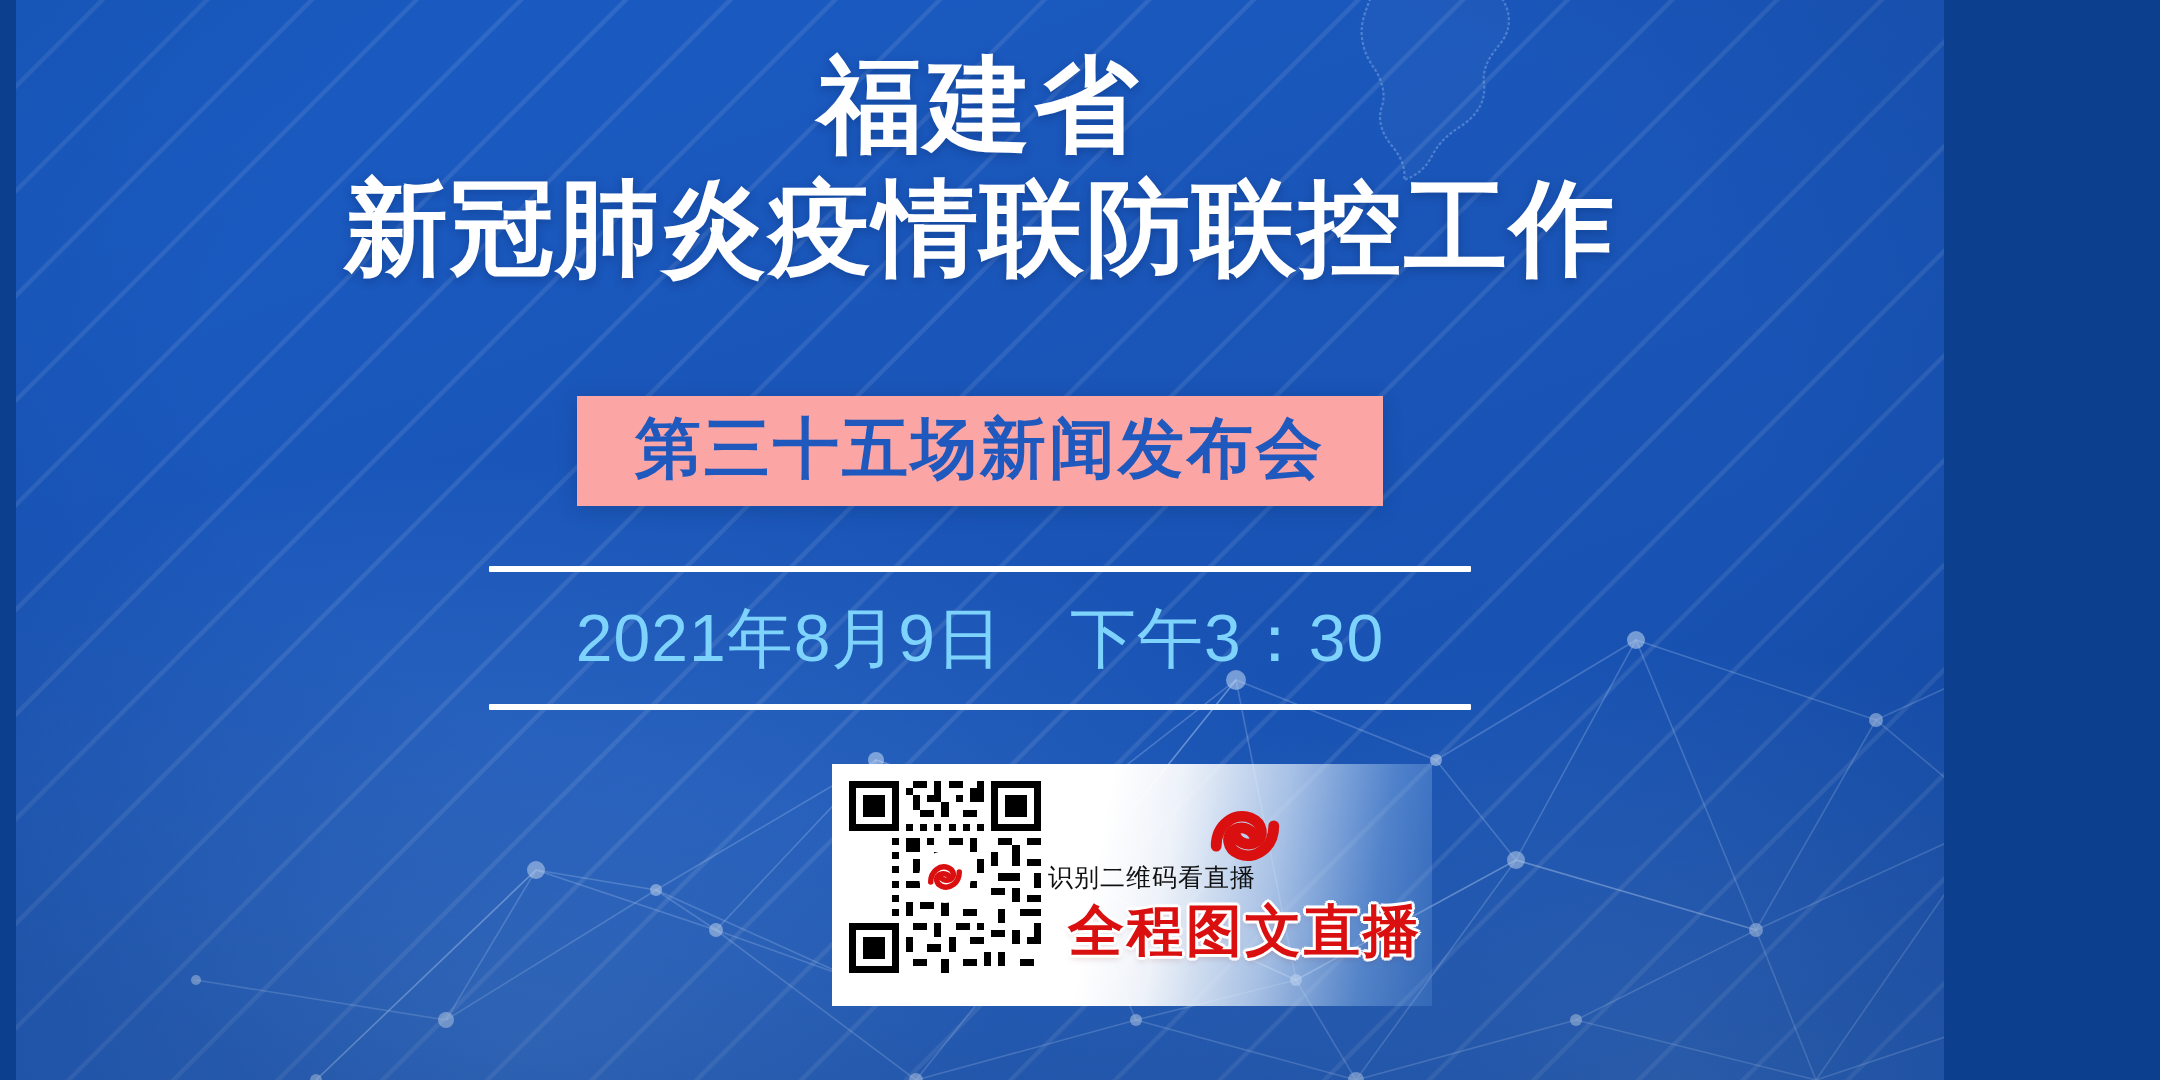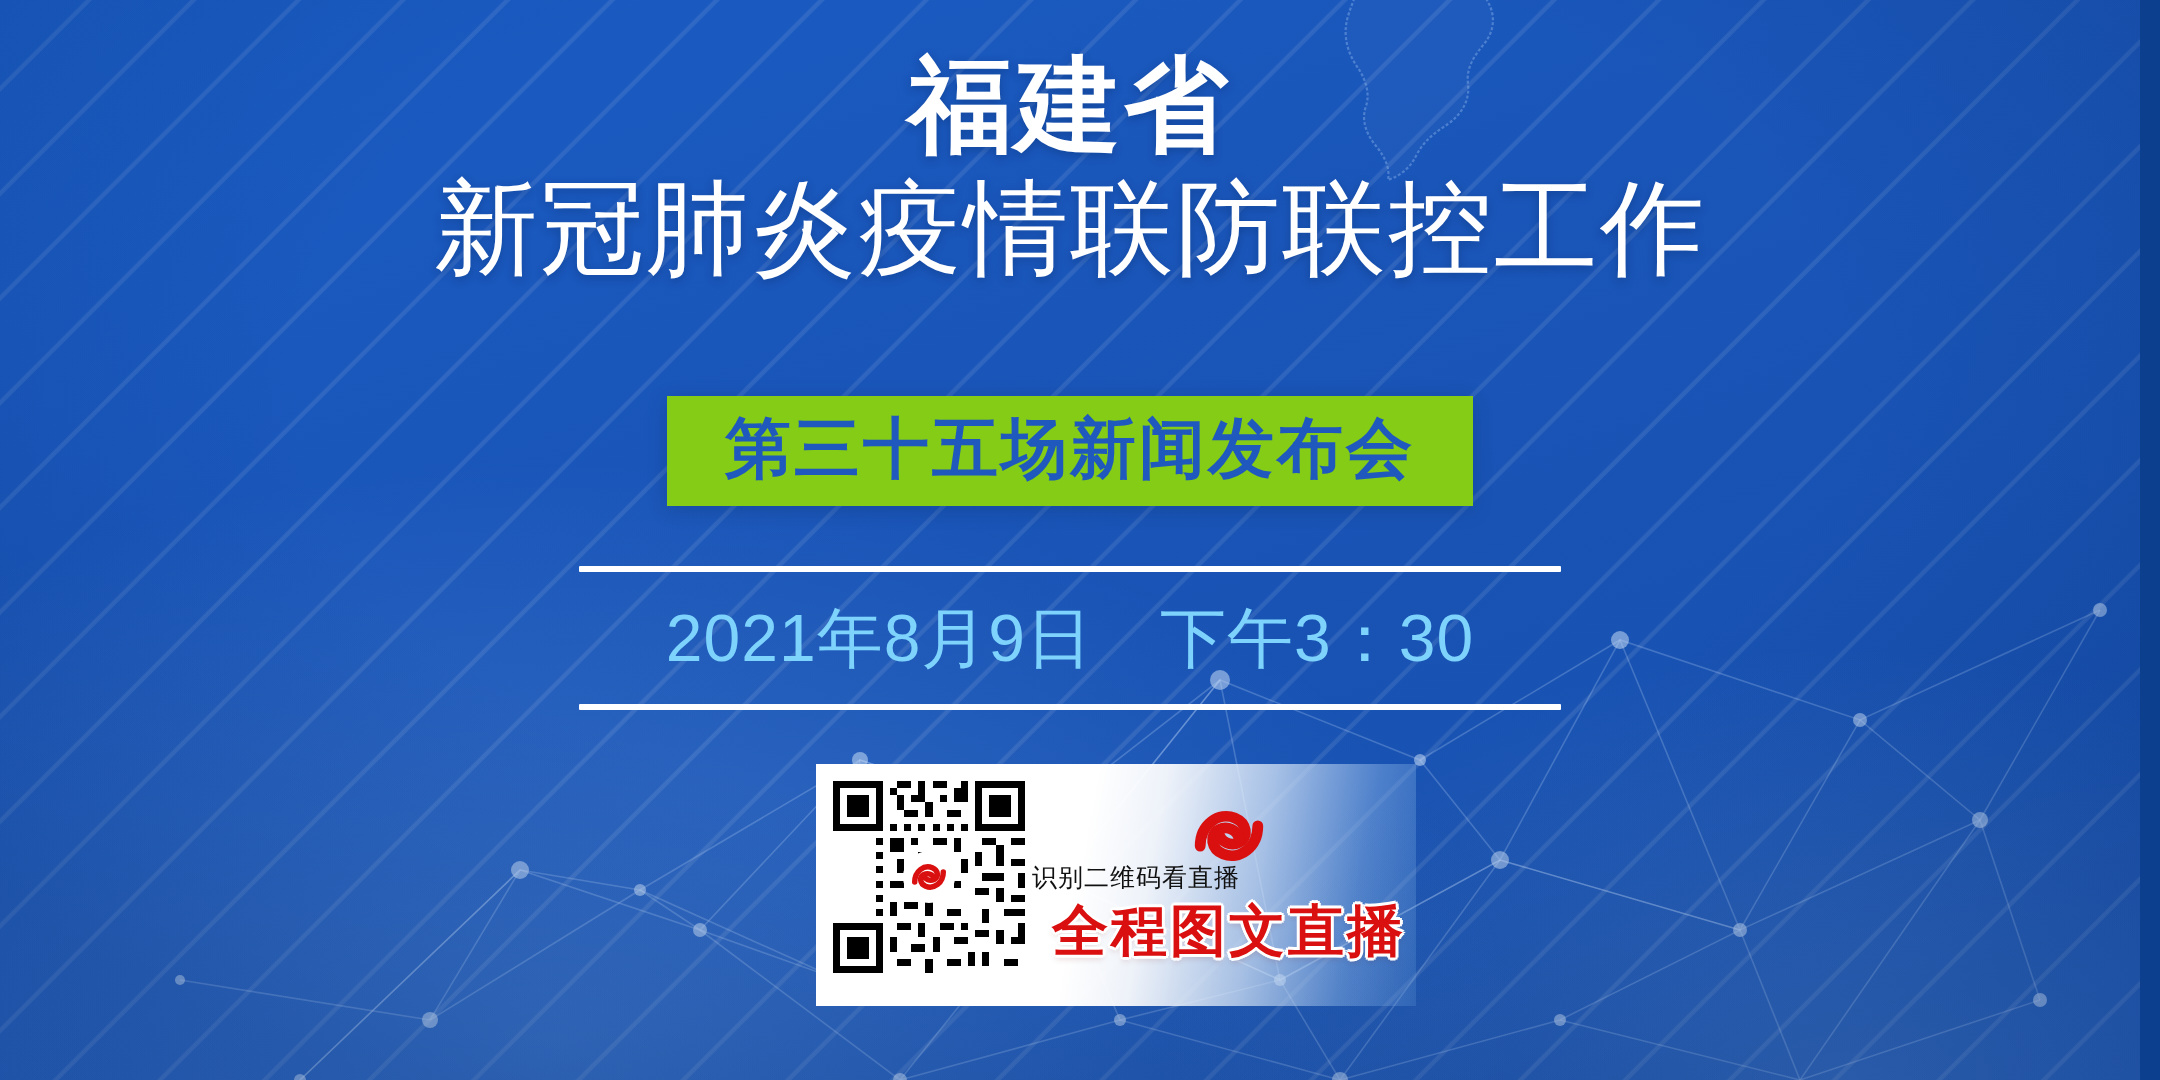--- a/index.html
+++ b/index.html
@@ -3,25 +3,26 @@
 <meta charset="utf-8">
 <title>Fujian Press Conference Poster</title>
 <style>
   html, body {
     margin: 0;
     padding: 0;
     background: #0d3f8f;
   }
   #stage {
     position: relative;
-    width: 2140px;
+    width: 1928px;
     height: 1080px;
     overflow: hidden;
     font-family: "Liberation Sans", "DejaVu Sans", sans-serif;
     background: #1a59bd;
+    margin-left: 16px;
   }
 
   
   .bg-base {
     position: absolute;
     inset: 0;
     background:
       radial-gradient(ellipse 1500px 900px at 26% 96%, rgba(125,175,235,0.30) 0%, rgba(125,175,235,0.12) 38%, rgba(125,175,235,0.0) 64%),
       radial-gradient(ellipse 1100px 700px at 86% 100%, rgba(150,195,240,0.22) 0%, rgba(150,195,240,0.0) 62%),
       linear-gradient(160deg, #1a5cc4 0%, #1a56b9 38%, #1852b2 70%, #174fad 100%);
@@ -78,32 +79,32 @@
   }
   .title-line1 {
     font-size: 104px;
     font-weight: 700;
     letter-spacing: 4px;
     line-height: 1.18;
     text-shadow: 0 3px 10px rgba(4,30,80,0.30);
   }
   .title-line2 {
     font-size: 104px;
-    font-weight: 400;
+    font-weight: 700;
     letter-spacing: 2px;
     line-height: 1.18;
     text-shadow: 0 3px 10px rgba(4,30,80,0.30);
   }
 
   .subtitle-box {
     position: absolute;
     left: 50%;
     transform: translateX(-50%);
     top: 396px;
-    background: #84cc16;
+    background: #fca5a5;
     padding: 16px 58px 20px 58px;
     box-shadow: 0 4px 18px rgba(5,30,78,0.22);
   }
   .subtitle-text {
     font-size: 66px;
     font-weight: 700;
     color: #2059be;
     letter-spacing: 3px;
     line-height: 1.12;
     white-space: nowrap;

